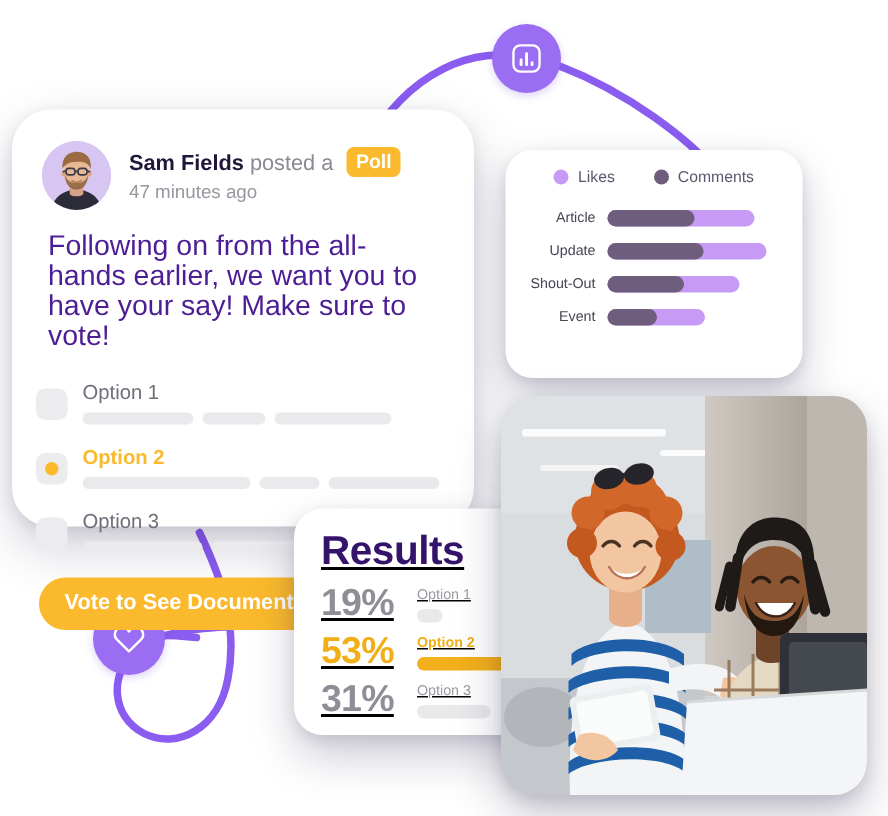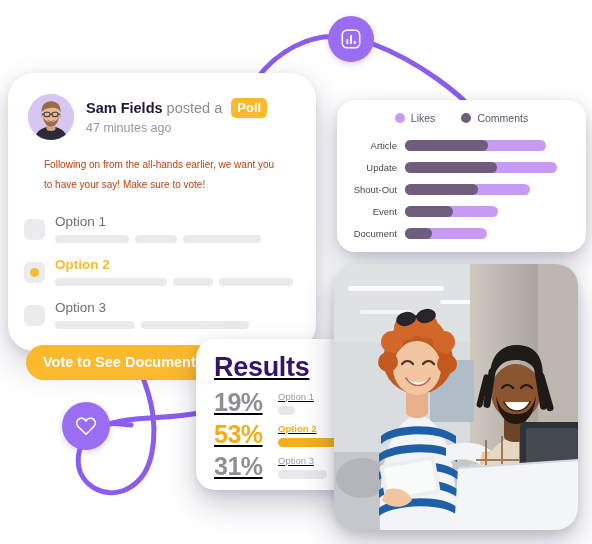--- a/index.html
+++ b/index.html
@@ -42,22 +42,22 @@
   .poll-meta{margin-left:12px;padding-top:4px;}
   .poll-line1{font-size:14.5px;line-height:17px;color:#8A8A94;white-space:nowrap;}
   .poll-line1 .author{color:#20163B;font-weight:bold;}
   .pill-poll{
     display:inline-block;background:#FBBA2D;color:#fff;font-weight:bold;
     font-size:13px;line-height:15px;border-radius:5px;padding:2px 6px 3px;
     margin-left:5px;vertical-align:1px;
   }
   .poll-time{font-size:12.5px;color:#97979F;margin-top:3px;}
   .poll-body{
-    margin:15px 36px 0;font-size:10px;line-height:20px;
-    color:#c2410c;font-weight:500;
+    margin:15px 24px 0;font-size:19px;line-height:20px;
+    color:#4c1d95;font-weight:500;
   }
 
   .options{margin:14px 16px 0;}
   .opt-row{display:flex;align-items:flex-end;margin-bottom:9px;height:34px;}
   .radio{
     width:21px;height:21px;border-radius:6px;background:#ECECEE;flex:0 0 auto;
     margin-bottom:3px;display:flex;align-items:center;justify-content:center;
   }
   .radio .dot{width:9px;height:9px;border-radius:50%;background:#FBBA2D;display:none;}
   .radio.selected .dot{display:block;}
@@ -69,21 +69,21 @@
 
   .vote-btn{
     margin:7px 0 0 18px;display:inline-block;
     background:#FBBA2D;color:#fff;font-weight:bold;font-size:14.5px;
     padding:9px 17px 10px;border-radius:19px;border:0;cursor:pointer;
     font-family:inherit;
   }
 
   
   #chart-card{
-    left:337px;top:100px;width:249px;height:152px;
+    left:337px;top:100px;width:198px;height:152px;
     border-radius:18px;
     box-shadow:0 12px 28px rgba(25,15,60,.22), 0 3px 8px rgba(25,15,60,.10);
   }
   .legend{display:flex;justify-content:center;gap:26px;padding-top:12px;}
   .legend-item{display:flex;align-items:center;gap:6px;}
   .legend-dot{width:10px;height:10px;border-radius:50%;}
   .legend-text{font-size:10.5px;color:#5E5470;font-weight:500;}
 
   .bars{margin-top:12px;padding:0 12px 0 0;}
   .bar-row{display:flex;align-items:center;height:18px;margin-bottom:4px;}
@@ -280,27 +280,20 @@
           <div class="bar-track">
             <span class="bar-seg bar-light" style="width: 74.1667%; background: rgb(199, 155, 245);"></span>
             <span class="bar-seg bar-dark" style="width: 43.3333%; background: rgb(110, 93, 124);"></span>
           </div>
         </div>
         <div class="bar-row">
           <div class="bar-cat">Event</div>
           <div class="bar-track">
             <span class="bar-seg bar-light" style="width: 55%; background: rgb(199, 155, 245);"></span>
             <span class="bar-seg bar-dark" style="width: 28.3333%; background: rgb(110, 93, 124);"></span>
-          </div>
-        </div>
-        <div class="bar-row">
-          <div class="bar-cat">Document</div>
-          <div class="bar-track">
-            <span class="bar-seg bar-light" style="width: 48.3333%; background: rgb(199, 155, 245);"></span>
-            <span class="bar-seg bar-dark" style="width: 15.8333%; background: rgb(110, 93, 124);"></span>
           </div>
         </div>
       </div>
   </div>
 
   <div class="card" id="results-card">
     <div class="results-title">Results</div>
 
     <div class="res-row">
       <div class="res-pct">19%</div>

